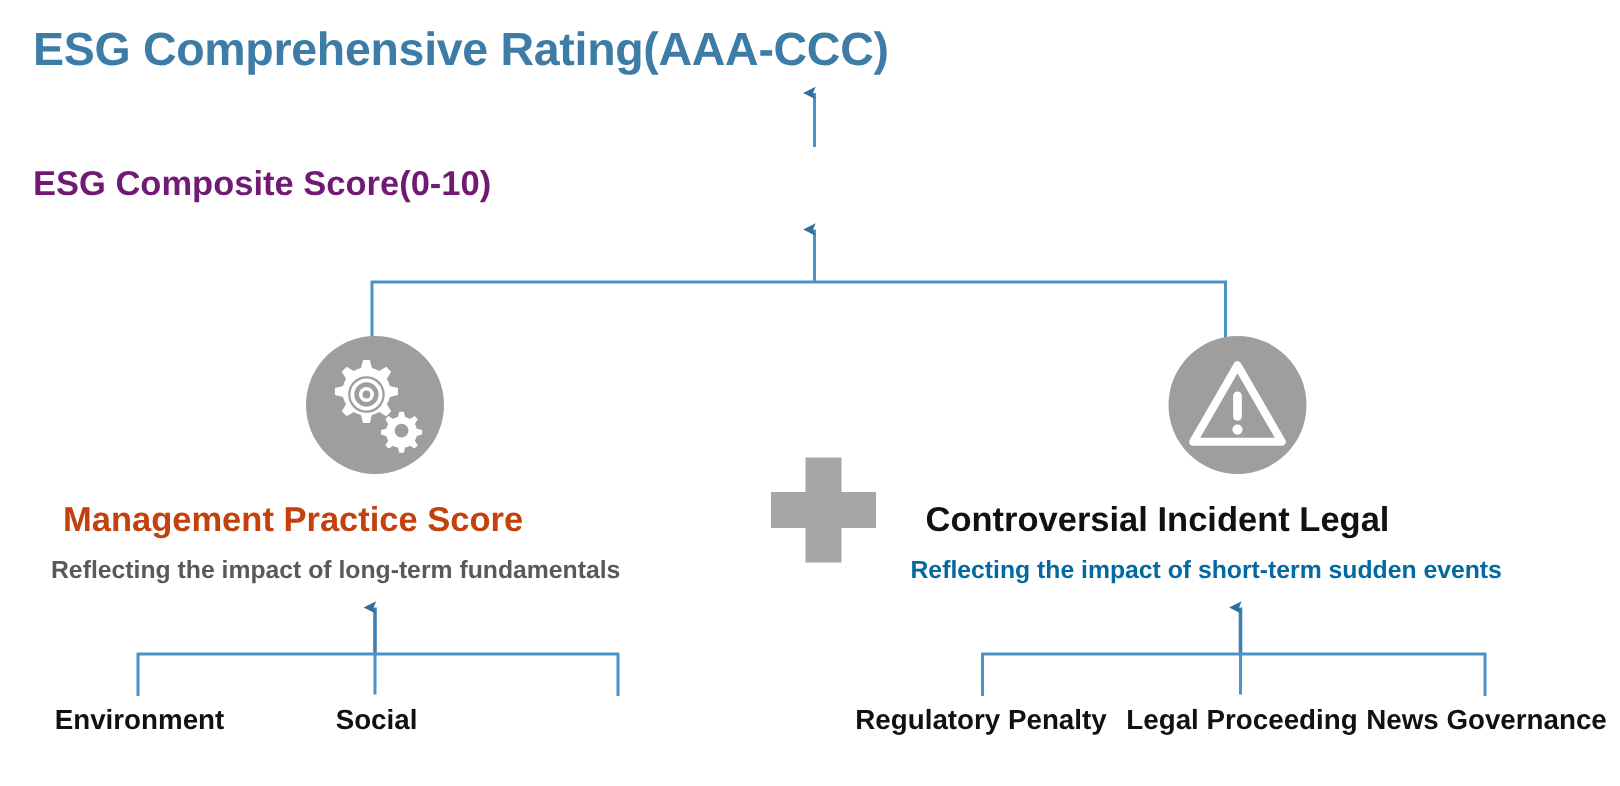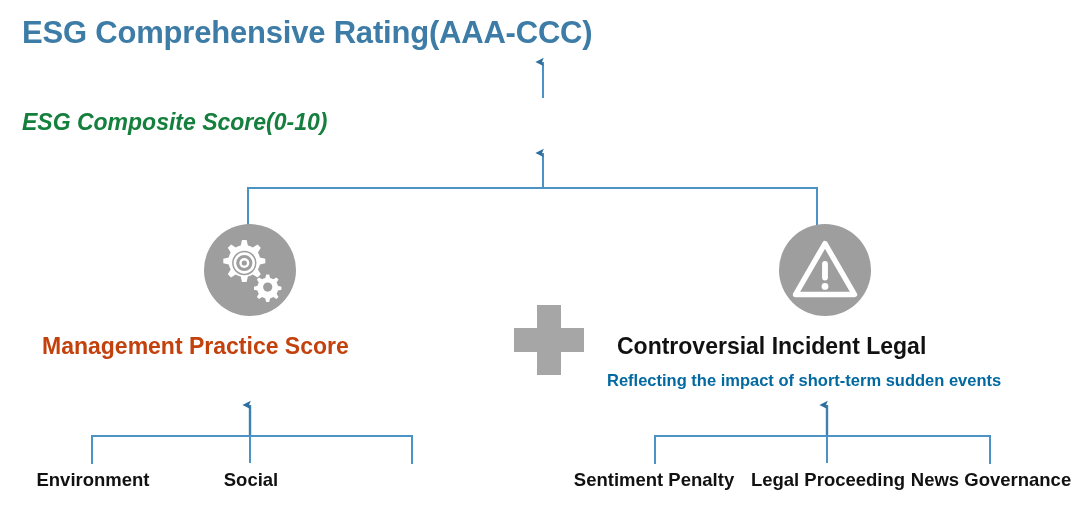--- a/index.html
+++ b/index.html
@@ -42,22 +42,21 @@
     font-weight: bold;
     color: #3c7ca6;
     letter-spacing: -0.2px;
   }
   #composite {
     left: 0;
     top: 110px;
     width: 972px;
     font-size: 23px;
     font-weight: bold;
-    color: #15803d;
-    font-style: italic;
+    color: #701a75;
   }
   #left-title {
     left: 20px;
     top: 334px;
     width: 460px;
     font-size: 23px;
     font-weight: bold;
     color: #c2410c;
   }
   #left-sub {
@@ -205,24 +204,25 @@
       <circle cx="46" cy="62.4" r="3.4" fill="#ffffff"></circle>
     </svg>
   </div>
 
   <div id="plus-sign">
     <div class="bar bar-h"></div>
     <div class="bar bar-v"></div>
   </div>
 
   <div class="txt" id="left-title">Management Practice Score</div>
+  <div class="txt" id="left-sub">Reflecting the impact of long-term fundamentals</div>
 
   <div class="txt" id="right-title">Controversial Incident Legal</div>
   <div class="txt" id="right-sub">Reflecting the impact of short-term sudden events</div>
 
   <div class="leaf" style="left:93px">Environment</div>
   <div class="leaf" style="left:251px">Social</div>
 
-  <div class="leaf" style="left:654px">Sentiment Penalty</div>
+  <div class="leaf" style="left:654px">Regulatory Penalty</div>
   <div class="leaf" style="left:828px">Legal Proceeding</div>
   <div class="leaf" style="left:991px">News Governance</div>
 
 </div>
 
 </body></html>

